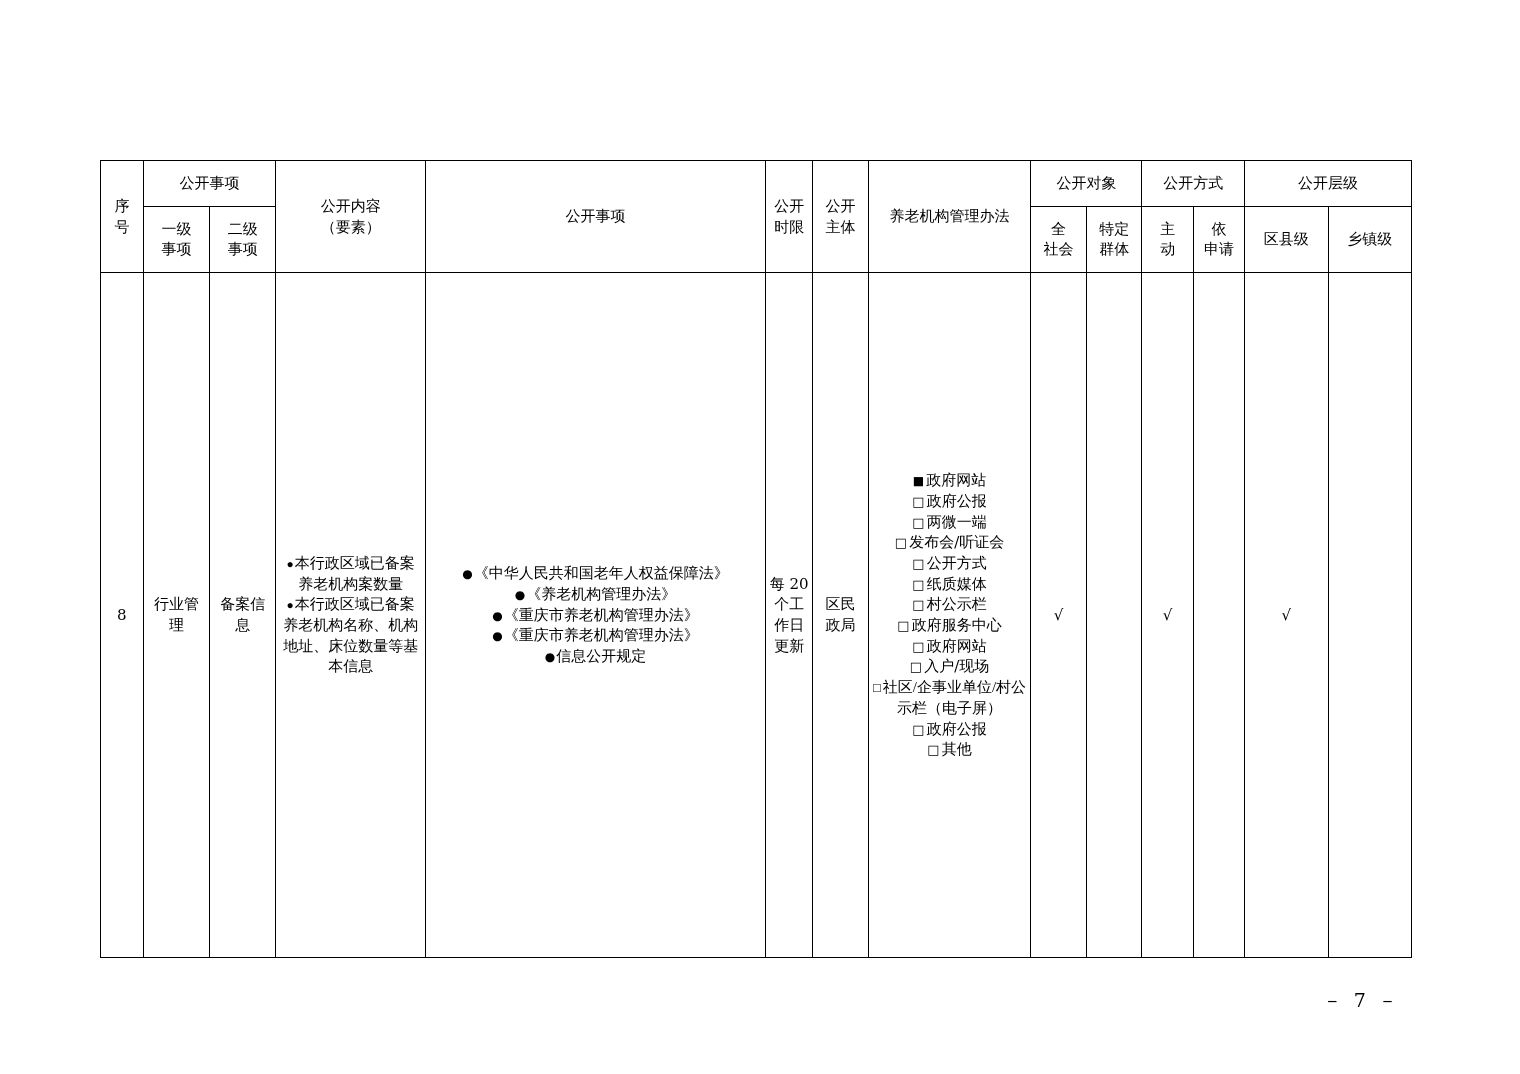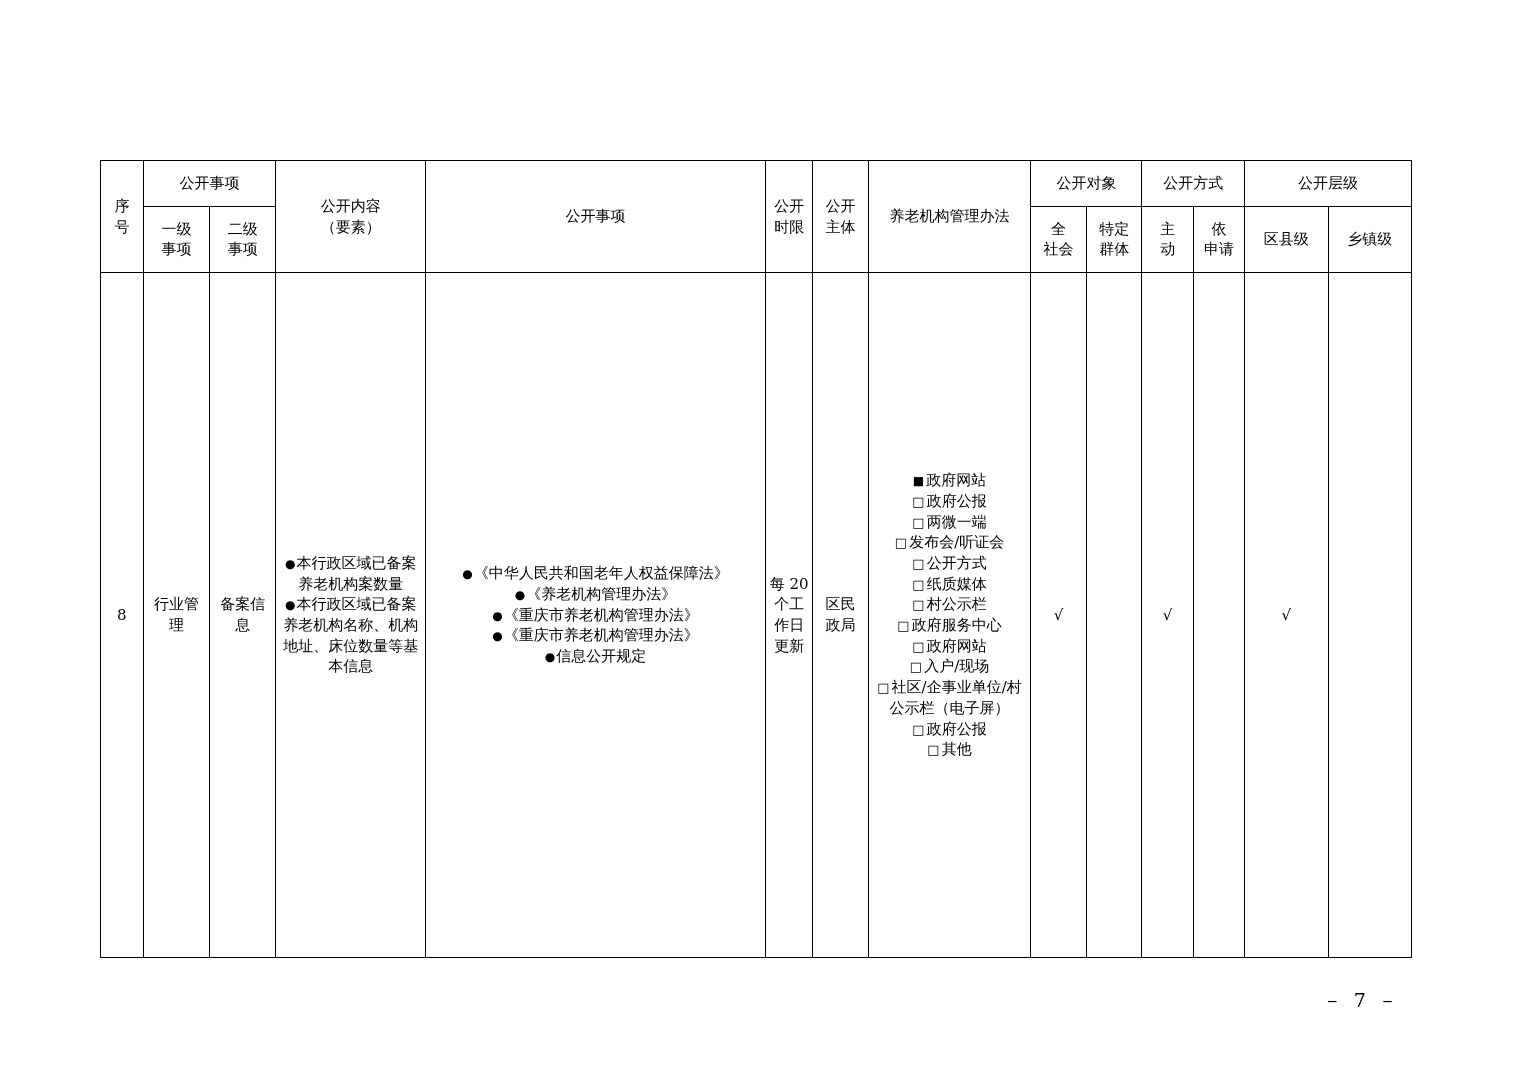--- a/index.html
+++ b/index.html
@@ -97,21 +97,21 @@
     content: "\25A1";
     margin-right: 2px;
     font-size: 13px;
   }
   .bullet::before {
     content: "\25CF";
     margin-right: 1px;
     font-size: 12px;
   }
   .li { white-space: nowrap; }
-  .li.wrap { white-space: normal; }
+  .li.wrap { white-space: normal; font-family: Liberation Serif, serif; }
   .page-number {
     position: absolute;
     right: 120px;
     bottom: 60px;
     font-size: 19px;
     letter-spacing: 3px;
     font-family: "DejaVu Serif", "Liberation Serif", serif;
   }
   .twoline { display: block; }
 </style>

